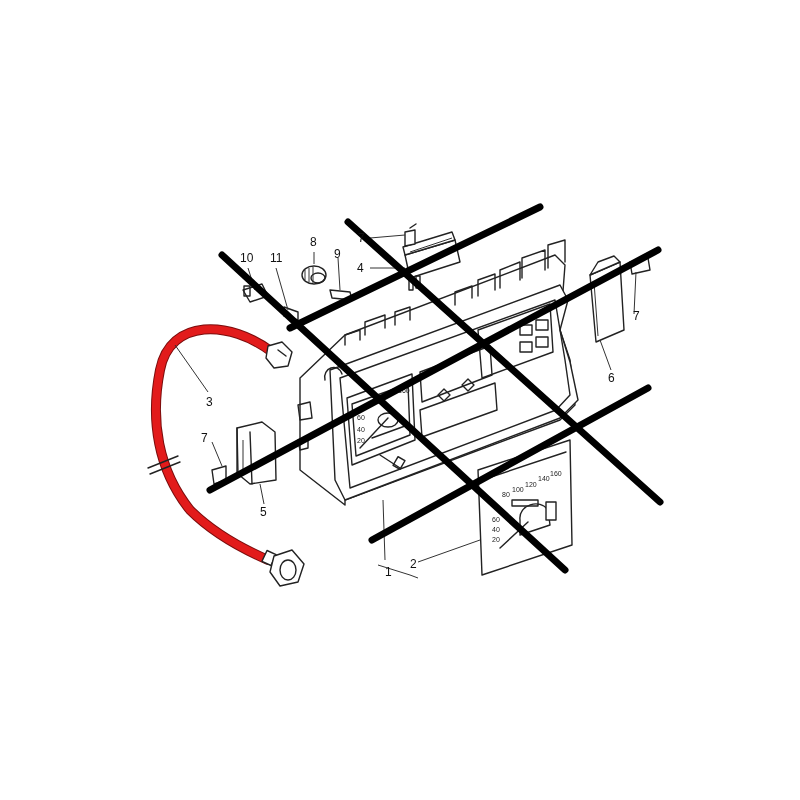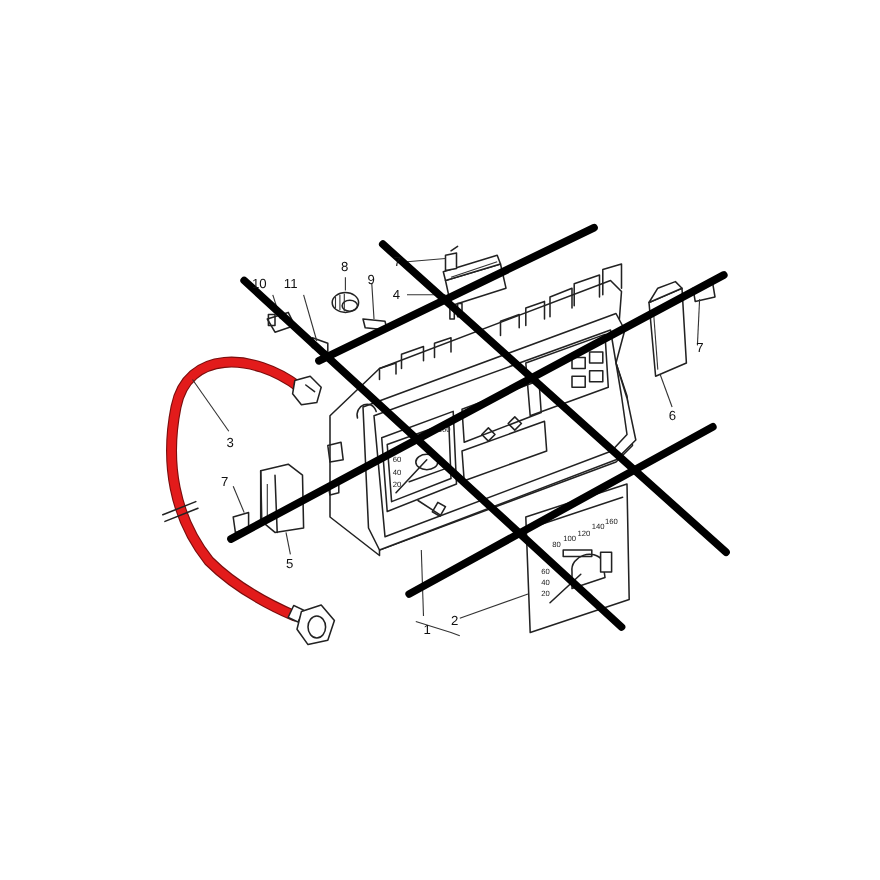--- a/index.html
+++ b/index.html
@@ -179,15 +179,15 @@
   <span class="label" style="left:410px;top:558px;">2</span>
   <span class="label" style="left:206px;top:396px;">3</span>
   <span class="label" style="left:357px;top:262px;">4</span>
   <span class="label" style="left:260px;top:506px;">5</span>
   <span class="label" style="left:608px;top:372px;">6</span>
   <span class="label" style="left:201px;top:432px;">7</span>
   <span class="label" style="left:358px;top:232px;">7</span>
   <span class="label" style="left:633px;top:310px;">7</span>
   <span class="label" style="left:310px;top:236px;">8</span>
   <span class="label" style="left:334px;top:248px;">9</span>
-  <span class="label" style="left:229px;top:252px;">10</span>
-  <span class="label" style="left:258px;top:252px;">11</span>
+  <span class="label" style="left:240px;top:252px;">10</span>
+  <span class="label" style="left:270px;top:252px;">11</span>
 </div>
 
 </body></html>

